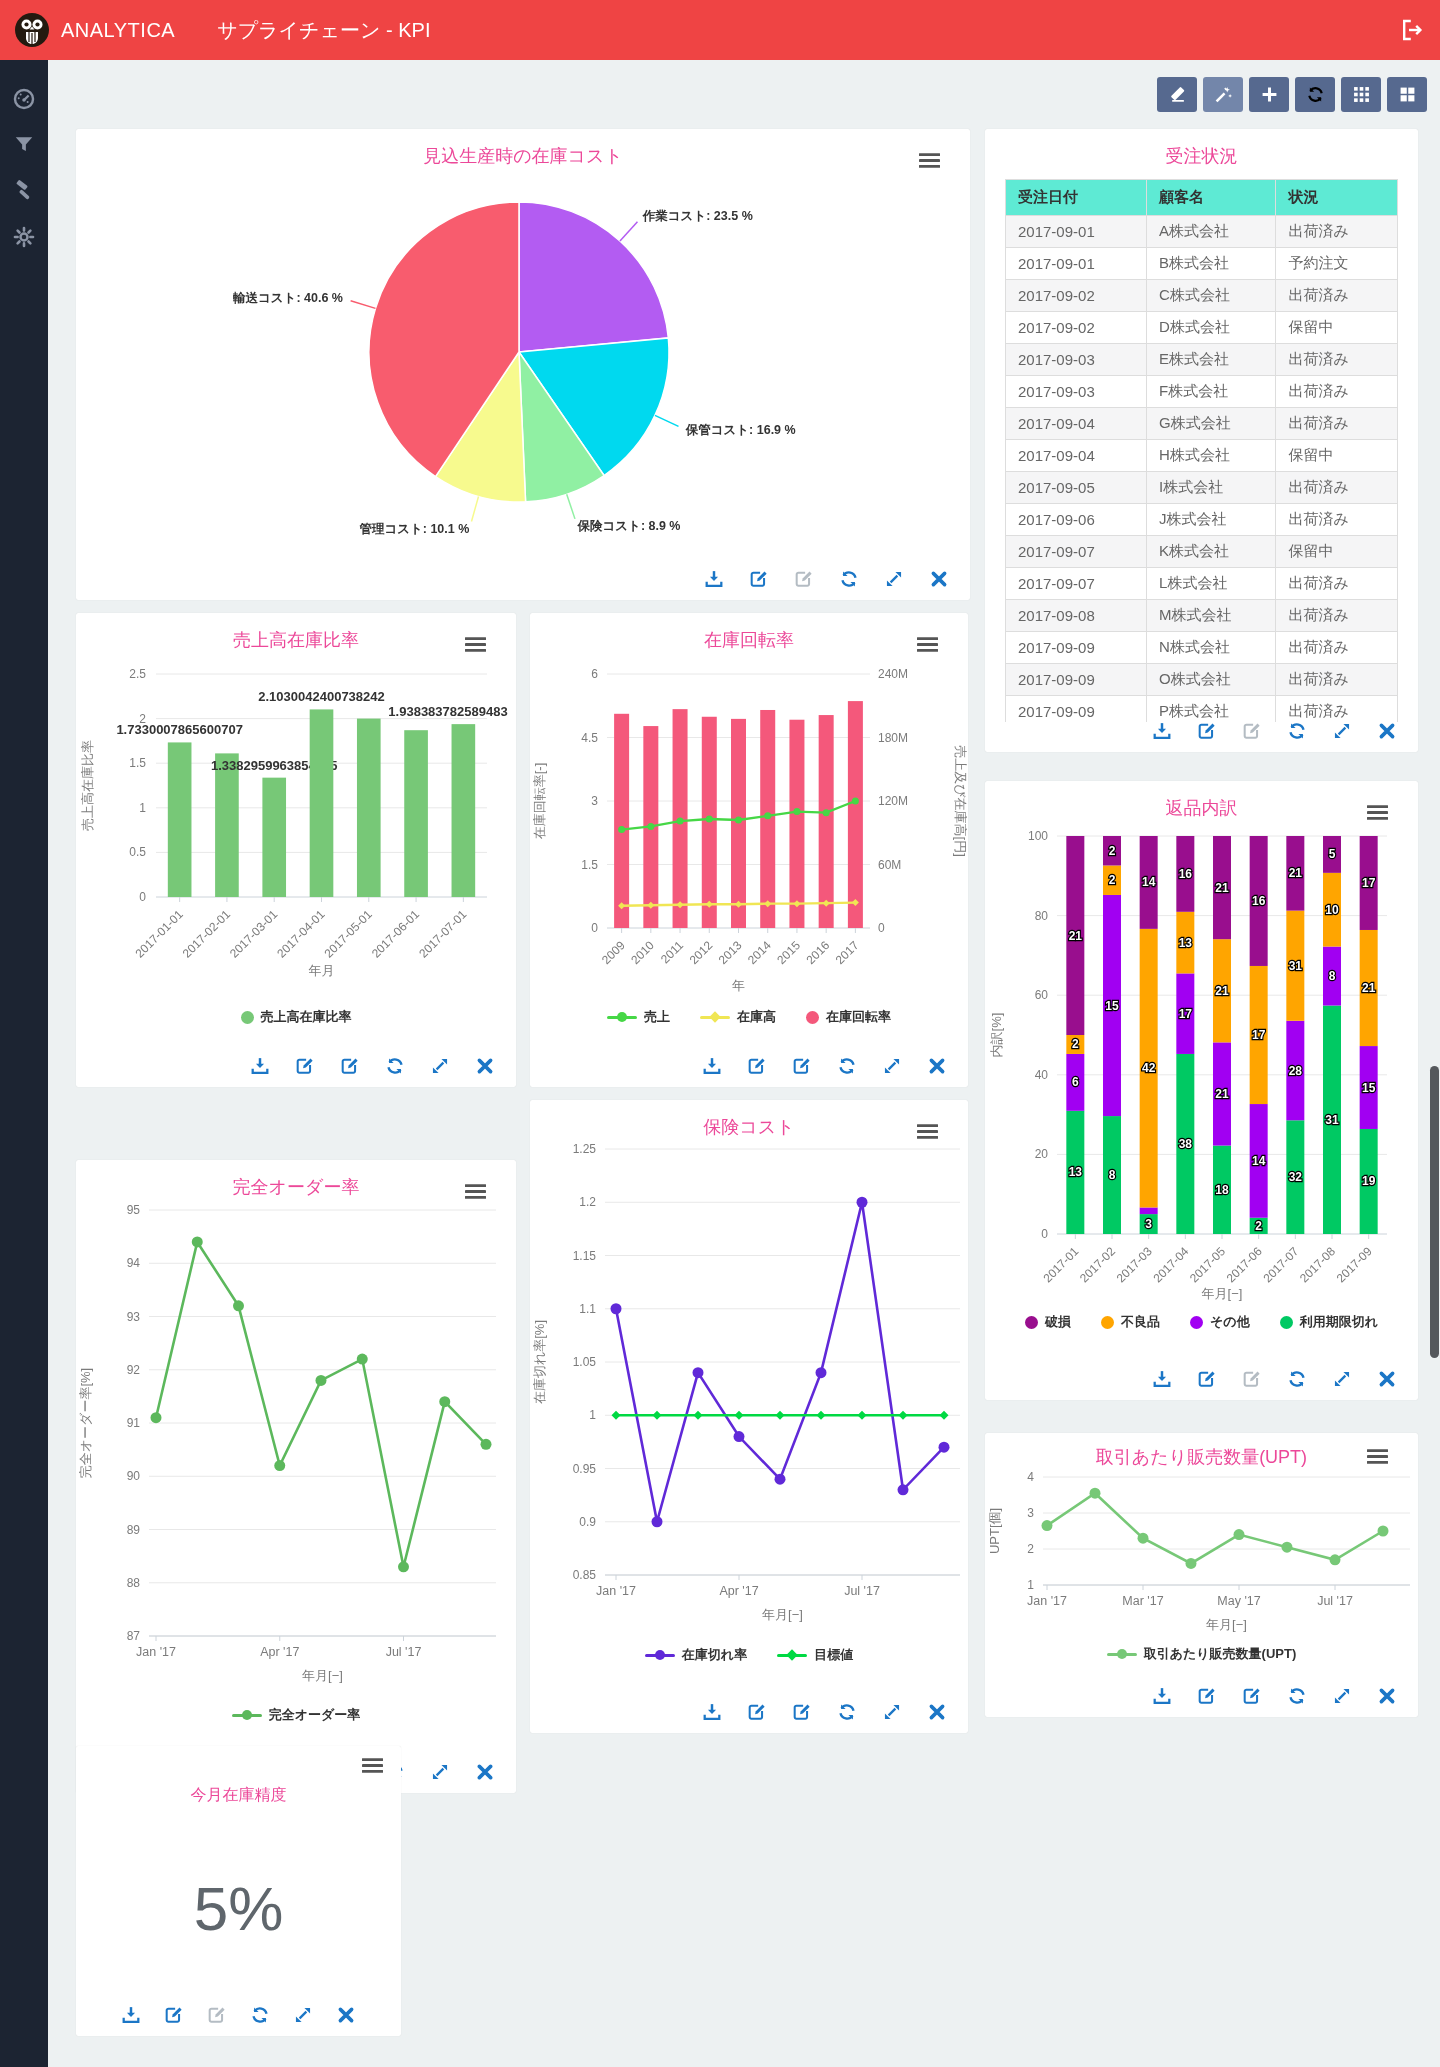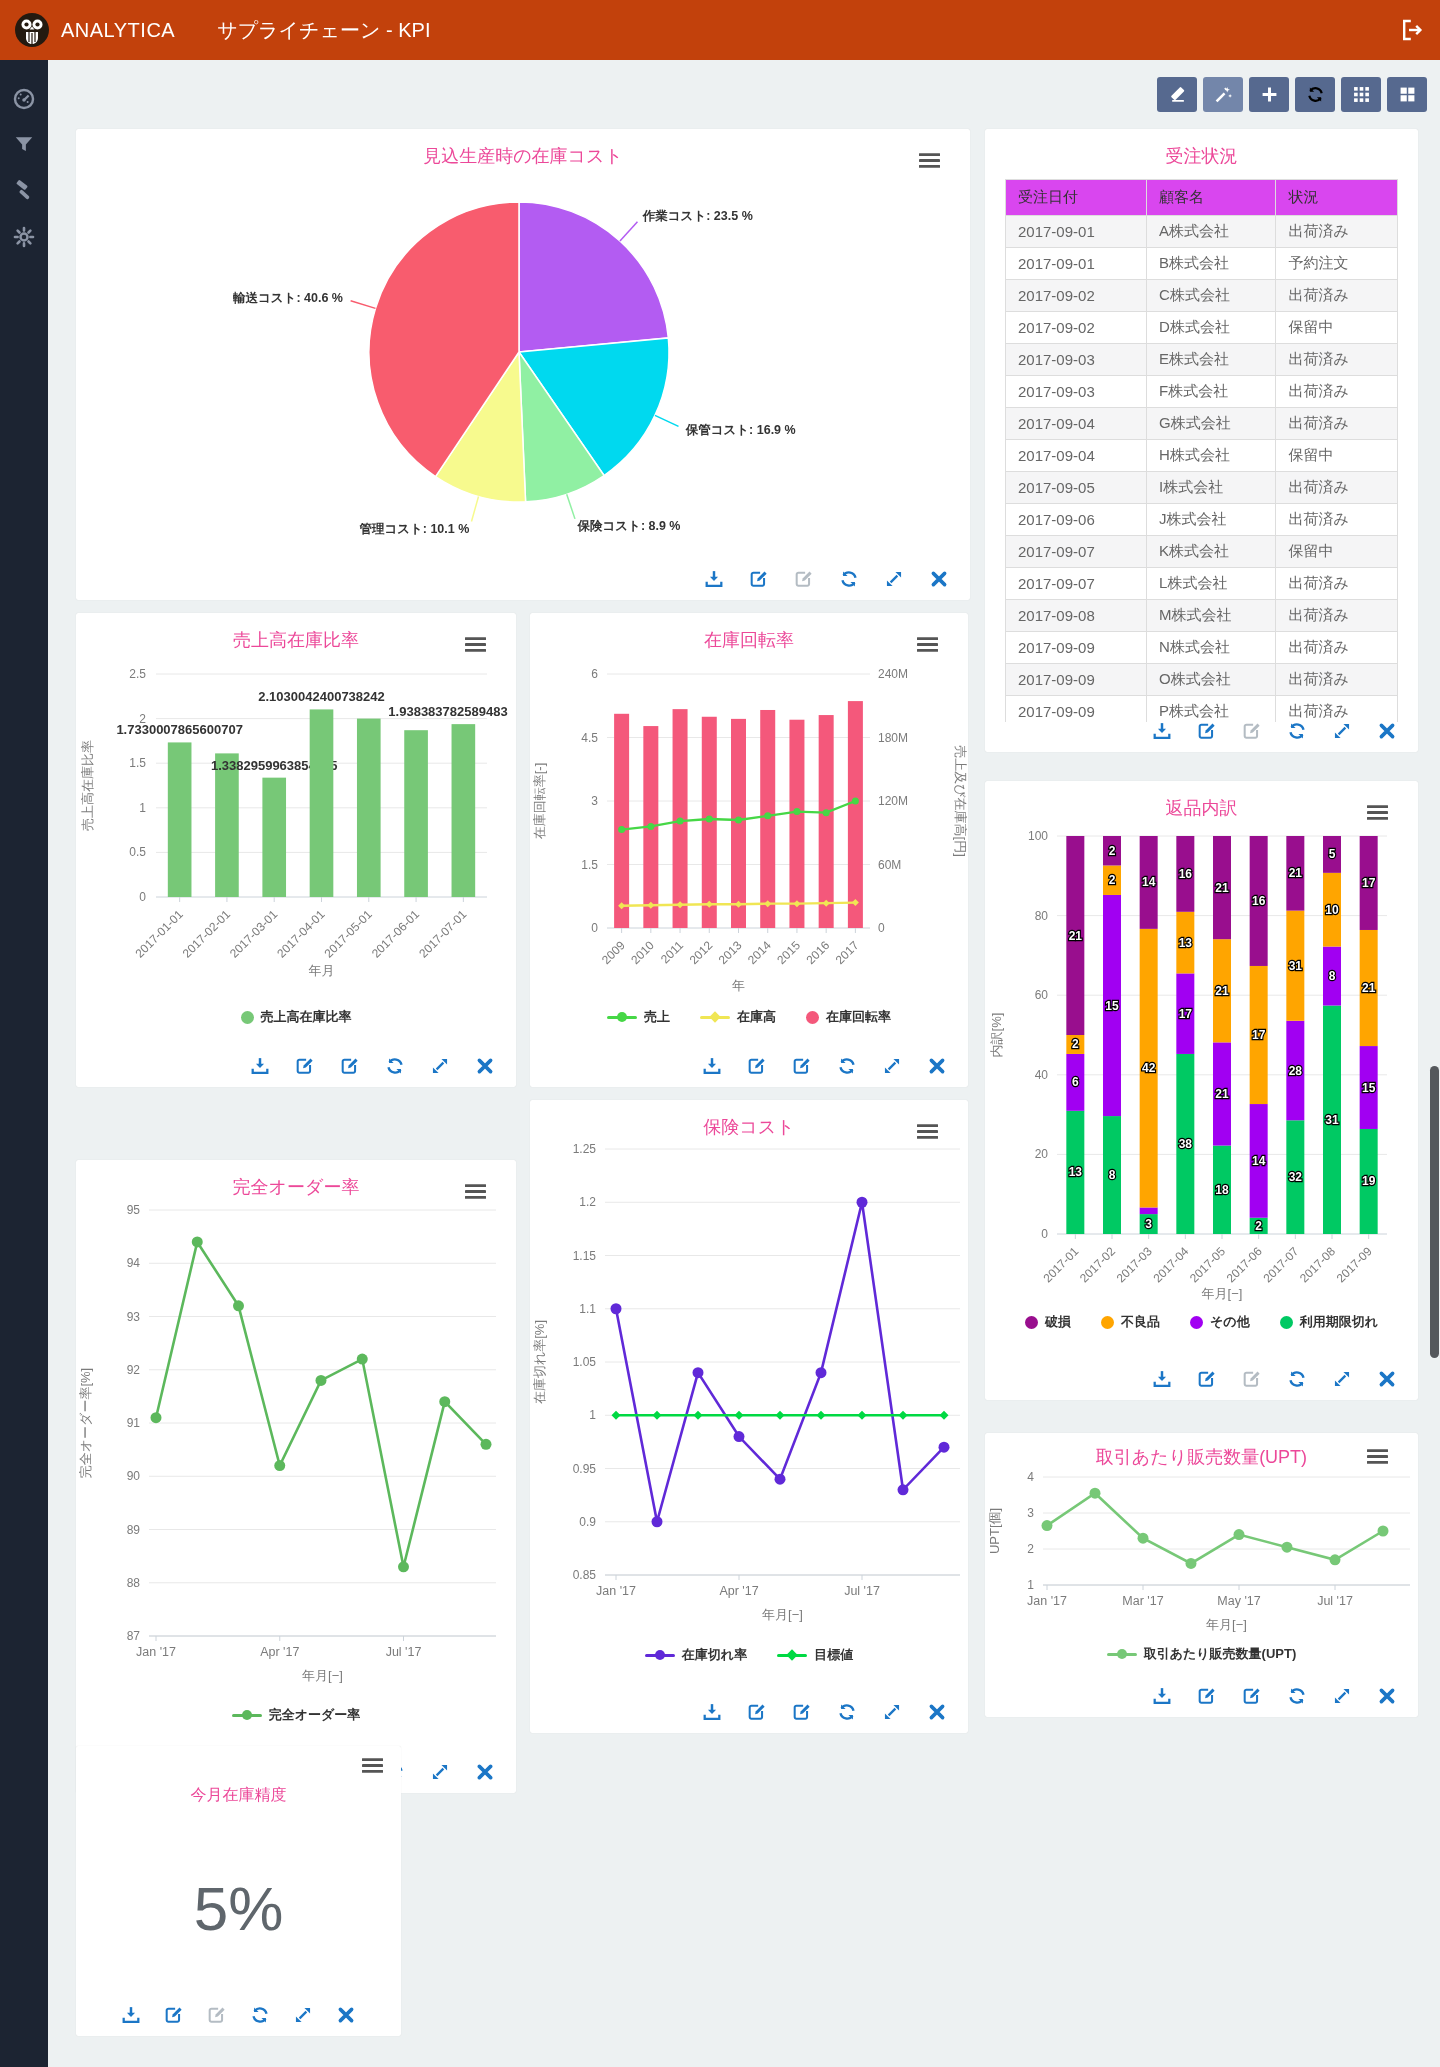--- a/index.html
+++ b/index.html
@@ -1,19 +1,19 @@
 <!DOCTYPE html>
 <html><head>
 <meta charset="utf-8">
 <style>
   html,body{margin:0;padding:0}
   body{width:1440px;height:2067px;position:relative;background:#edf1f2;font-family:"Liberation Sans",sans-serif;overflow:hidden}
   svg text{font-family:"Liberation Sans",sans-serif}
   
-  .header{position:absolute;top:0;left:0;right:0;height:60px;background:#c2410c;display:flex;align-items:center;z-index:10}
+  .header{position:absolute;top:0;left:0;right:0;height:60px;background:#ef4444;display:flex;align-items:center;z-index:10}
   .logo{width:36px;height:36px;margin-left:14px}
   .brand{color:#fff;font-size:20px;margin-left:11px;letter-spacing:.5px}
   .page-title{color:#fff;font-size:20px;font-weight:normal;margin-left:42px}
   .logout{margin-left:auto;margin-right:16px;width:24px;height:24px;cursor:pointer}
   
   .sidebar{position:absolute;top:60px;left:0;bottom:0;width:48px;background:#1c2432;display:flex;flex-direction:column;align-items:center;padding-top:28px;gap:24px;z-index:9}
   .sb-item{width:22px;height:22px;cursor:pointer}
   .sb-icon{display:block;width:22px;height:22px;color:#8b94a5}
   
   .toolbar{position:absolute;top:77px;right:13px;display:flex;gap:6px;z-index:5}
@@ -33,21 +33,21 @@
   .lg-line .lg-dot{width:10px;height:10px}
   .lg-diamond{width:8px;height:8px;transform:rotate(45deg);display:inline-block}
   .panel-footer{margin-top:auto;display:flex;justify-content:flex-end;align-items:center;gap:27px;padding:0 22px 2px 0}
   .panel-kpi .panel-footer{justify-content:center;padding-right:0;gap:25px}
   .ficon{width:18px;height:18px;color:#1b76c6;cursor:pointer}
   .ficon.disabled{color:#b4bcc3}
   .ficon svg{display:block;width:100%;height:100%}
   
   .order-table-wrap{margin:8px 20px 0;height:543px;overflow:hidden}
   .order-table-wrap table{width:100%;border-collapse:collapse;font-size:15px;color:#666}
-  .order-table-wrap th{font-weight:normal;color:#333;text-align:left;border:1px solid #ddd;padding:8px 12px;background:#d946ef}
+  .order-table-wrap th{font-weight:bold;color:#333;text-align:left;border:1px solid #ddd;padding:8px 12px;background:#5eead4}
   .order-table-wrap td{border:1px solid #ddd;padding:6px 12px}
   .order-table-wrap tbody tr:nth-child(odd) td{background:#f5f5f6}
   .order-table-wrap col.c1{width:36%}.order-table-wrap col.c2{width:33%}.order-table-wrap col.c3{width:31%}
   
   .kpi-value{flex:1;display:flex;align-items:center;justify-content:center;font-size:62px;color:#5f666c}
   
   .scroll-thumb{position:absolute;right:1px;top:1066px;width:9px;height:292px;background:#55585c;border-radius:5px;z-index:20;cursor:grab}
 </style>
 </head>
 <body>

